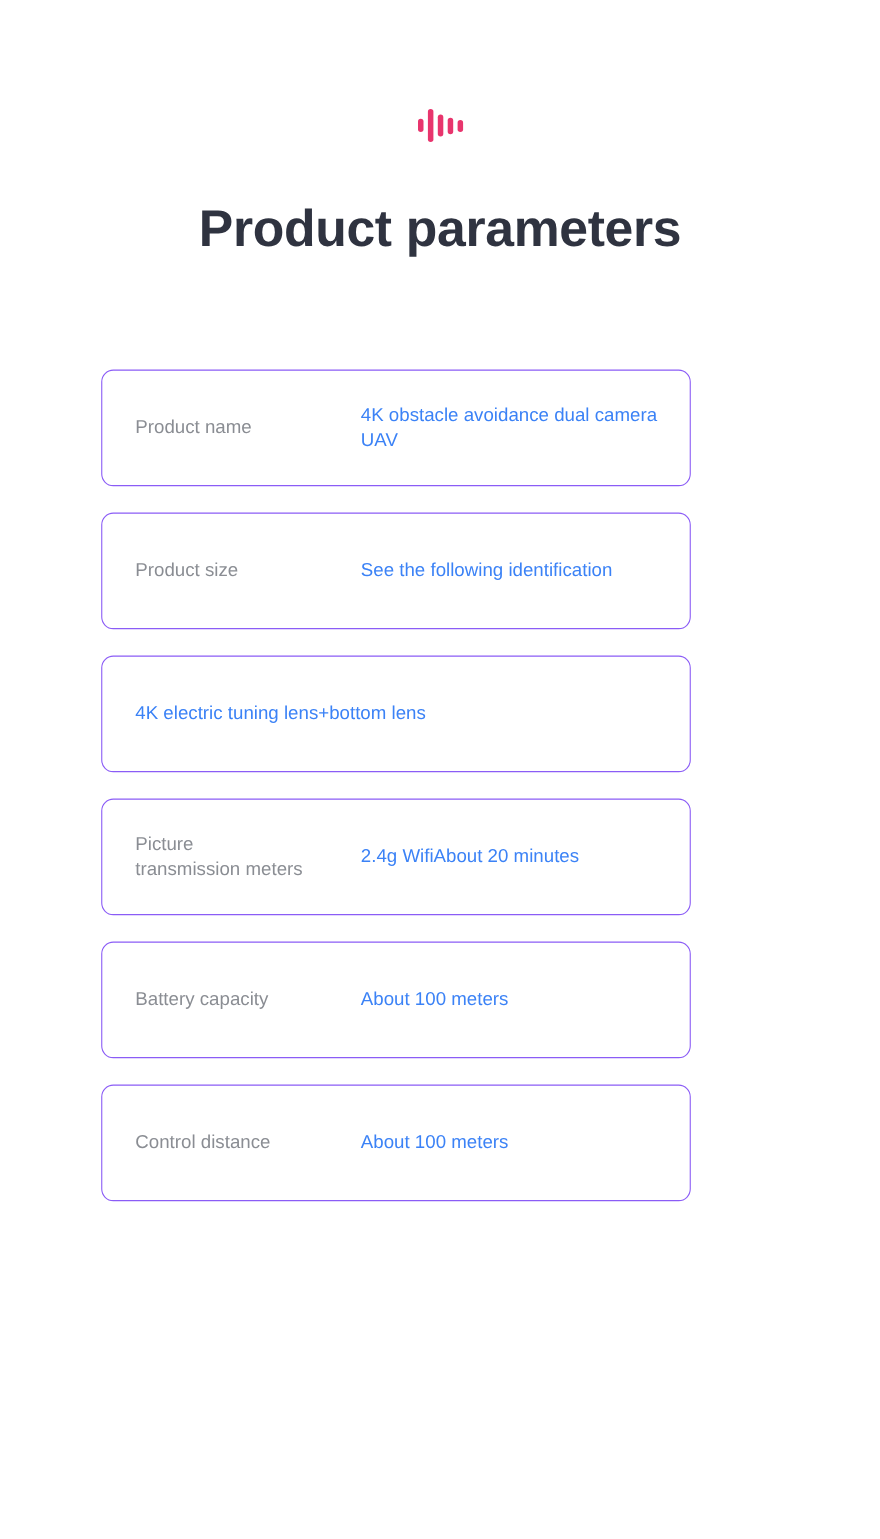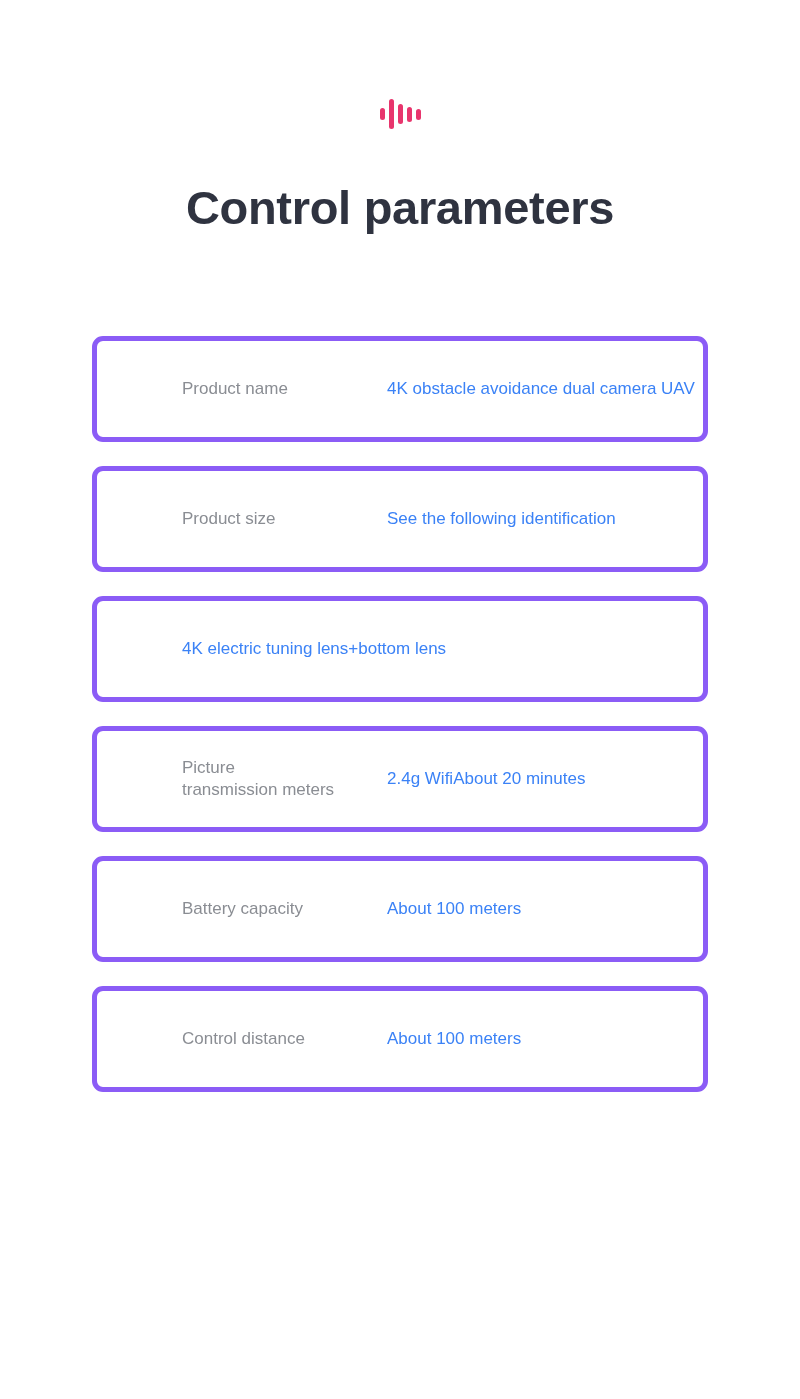--- a/index.html
+++ b/index.html
@@ -72,29 +72,29 @@
 
   
   .spec-list {
     position: absolute;
     top: 336px;
     left: 92px;
     width: 616px;
   }
 
   .spec-card {
-    width: 616px;
+    width: 536px;
     height: 106px;
     margin-bottom: 24px;
-    border: 5px solid #8b5cf6;
+    border: 1px solid #8b5cf6;
     border-radius: 11px;
     background: #ffffff;
     display: flex;
     align-items: center;
-    padding-left: 85px;
+    padding-left: 30px;
   }
 
   .spec-card:last-child { margin-bottom: 4px; }
 
   .spec-label {
     width: 205px;
     flex: 0 0 205px;
     font-size: 17px;
     line-height: 22px;
     color: #8A8D93;
@@ -117,21 +117,21 @@
   <div class="logo-wrap">
     <div class="logo-bars">
       <span class="b1"></span>
       <span class="b2"></span>
       <span class="b3"></span>
       <span class="b4"></span>
       <span class="b5"></span>
     </div>
   </div>
 
-  <h1 class="page-title">Control parameters</h1>
+  <h1 class="page-title">Product parameters</h1>
 
   <div class="spec-list">
 
     <div class="spec-card">
       <div class="spec-label">Product name</div>
       <div class="spec-value">4K obstacle avoidance dual camera UAV</div>
     </div>
 
     <div class="spec-card">
       <div class="spec-label">Product size</div>

